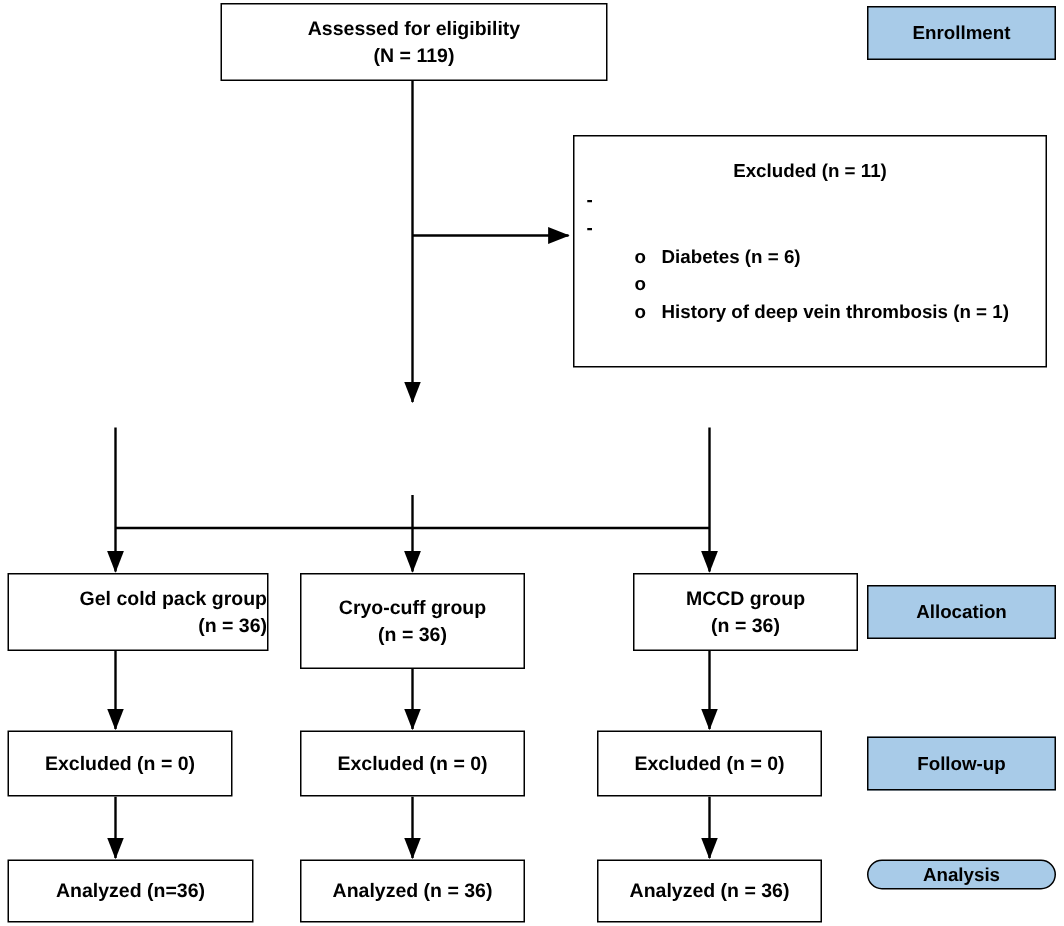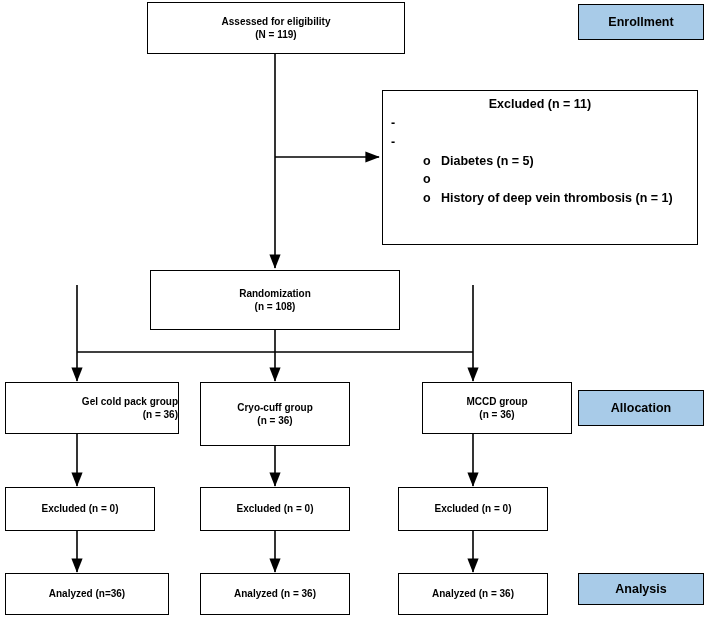--- a/index.html
+++ b/index.html
@@ -21,21 +21,21 @@
     position: absolute;
     box-sizing: border-box;
     border: 1.5px solid #000000;
     background: #ffffff;
     display: flex;
     flex-direction: column;
     align-items: center;
     justify-content: center;
     text-align: center;
     font-weight: bold;
-    font-size: 10px;
+    font-size: 13px;
     color: #000000;
     line-height: 1.35;
   }
   .box .line {
     display: block;
   }
   .stage {
     position: absolute;
     box-sizing: border-box;
     border: 1.5px solid #000000;
@@ -47,21 +47,21 @@
     font-size: 12.5px;
     color: #000000;
   }
   .excluded-box {
     position: absolute;
     box-sizing: border-box;
     border: 1.5px solid #000000;
     background: #ffffff;
     font-size: 12.5px;
     color: #000000;
-    padding: 6px 8px 6px 8px;
+    padding: 16px 8px 6px 8px;
   }
   .excluded-title {
     font-weight: bold;
     text-align: center;
     margin-bottom: 3px;
   }
   .excl-row {
     display: flex;
     align-items: flex-start;
     font-weight: bold;
@@ -133,35 +133,31 @@
   <div class="excluded-box" style="left:382px; top:90px; width:316px; height:155px;">
     <div class="excluded-title">Excluded (n = 11)</div>
     <div class="excl-row">
       <span class="excl-bullet">-</span>
     </div>
     <div class="excl-row">
       <span class="excl-bullet">-</span>
     </div>
     <div class="excl-sub">
       <span class="excl-bullet">o</span>
-      <span>Diabetes (n = 5)</span>
+      <span>Diabetes (n = 6)</span>
     </div>
     <div class="excl-sub">
       <span class="excl-bullet">o</span>
     </div>
     <div class="excl-sub">
       <span class="excl-bullet">o</span>
       <span>History of deep vein thrombosis (n = 1)</span>
     </div>
   </div>
 
-  <div class="box" style="left:150px; top:270px; width:250px; height:60px;">
-    <span class="line">Randomization</span>
-    <span class="line">(n = 108)</span>
-  </div>
 
   <div class="box" style="left:5px; top:382px; width:174px; height:52px;align-items:flex-end;">
     <span class="line">Gel cold pack group</span>
     <span class="line">(n = 36)</span>
   </div>
   <div class="box" style="left:200px; top:382px; width:150px; height:64px;">
     <span class="line">Cryo-cuff group</span>
     <span class="line">(n = 36)</span>
   </div>
   <div class="box" style="left:422px; top:382px; width:150px; height:52px;">
@@ -188,17 +184,20 @@
   <div class="box" style="left:398px; top:573px; width:150px; height:42px;">
     <span class="line">Analyzed (n = 36)</span>
   </div>
 
   <div class="stage" style="left:578px; top:4px; width:126px; height:36px;">
     <span>Enrollment</span>
   </div>
   <div class="stage" style="left:578px; top:390px; width:126px; height:36px;">
     <span>Allocation</span>
   </div>
-  <div class="stage" style="left:578px; top:573px; width:126px; height:32px;">
+  <div class="stage" style="left:578px; top:491px; width:126px; height:36px;">
+    <span>Follow-up</span>
+  </div>
+  <div class="stage" style="left:578px; top:573px; width:126px; height:20px;border-radius:12px;">
     <span>Analysis</span>
   </div>
 
 </div>
 
 </body></html>

